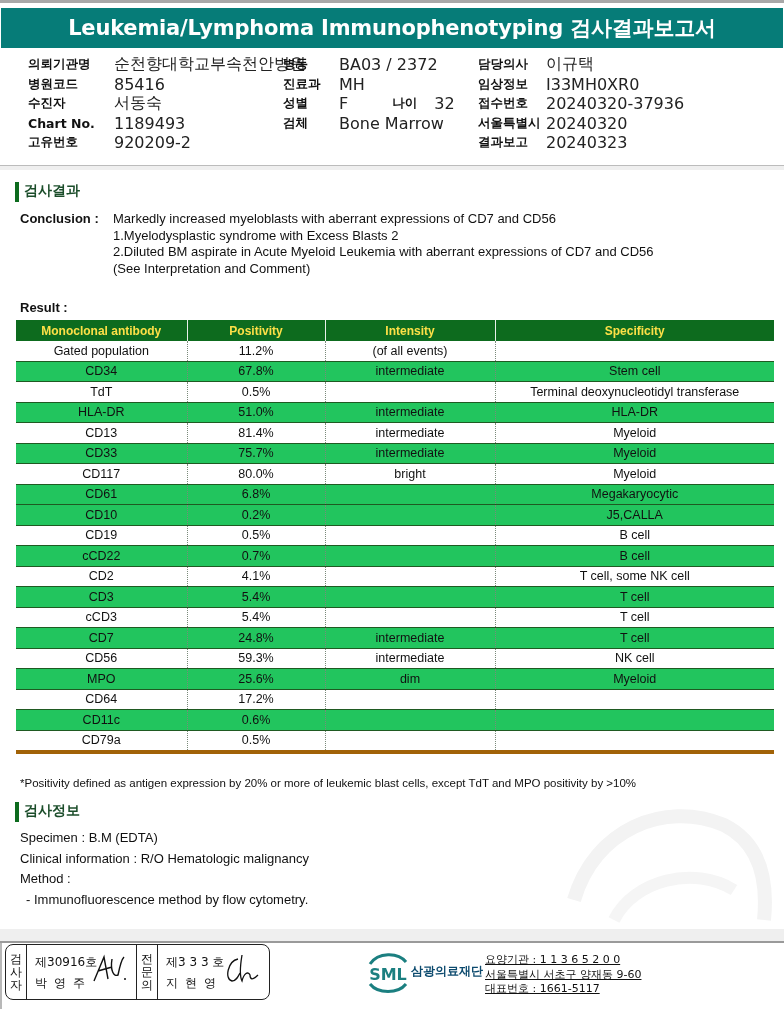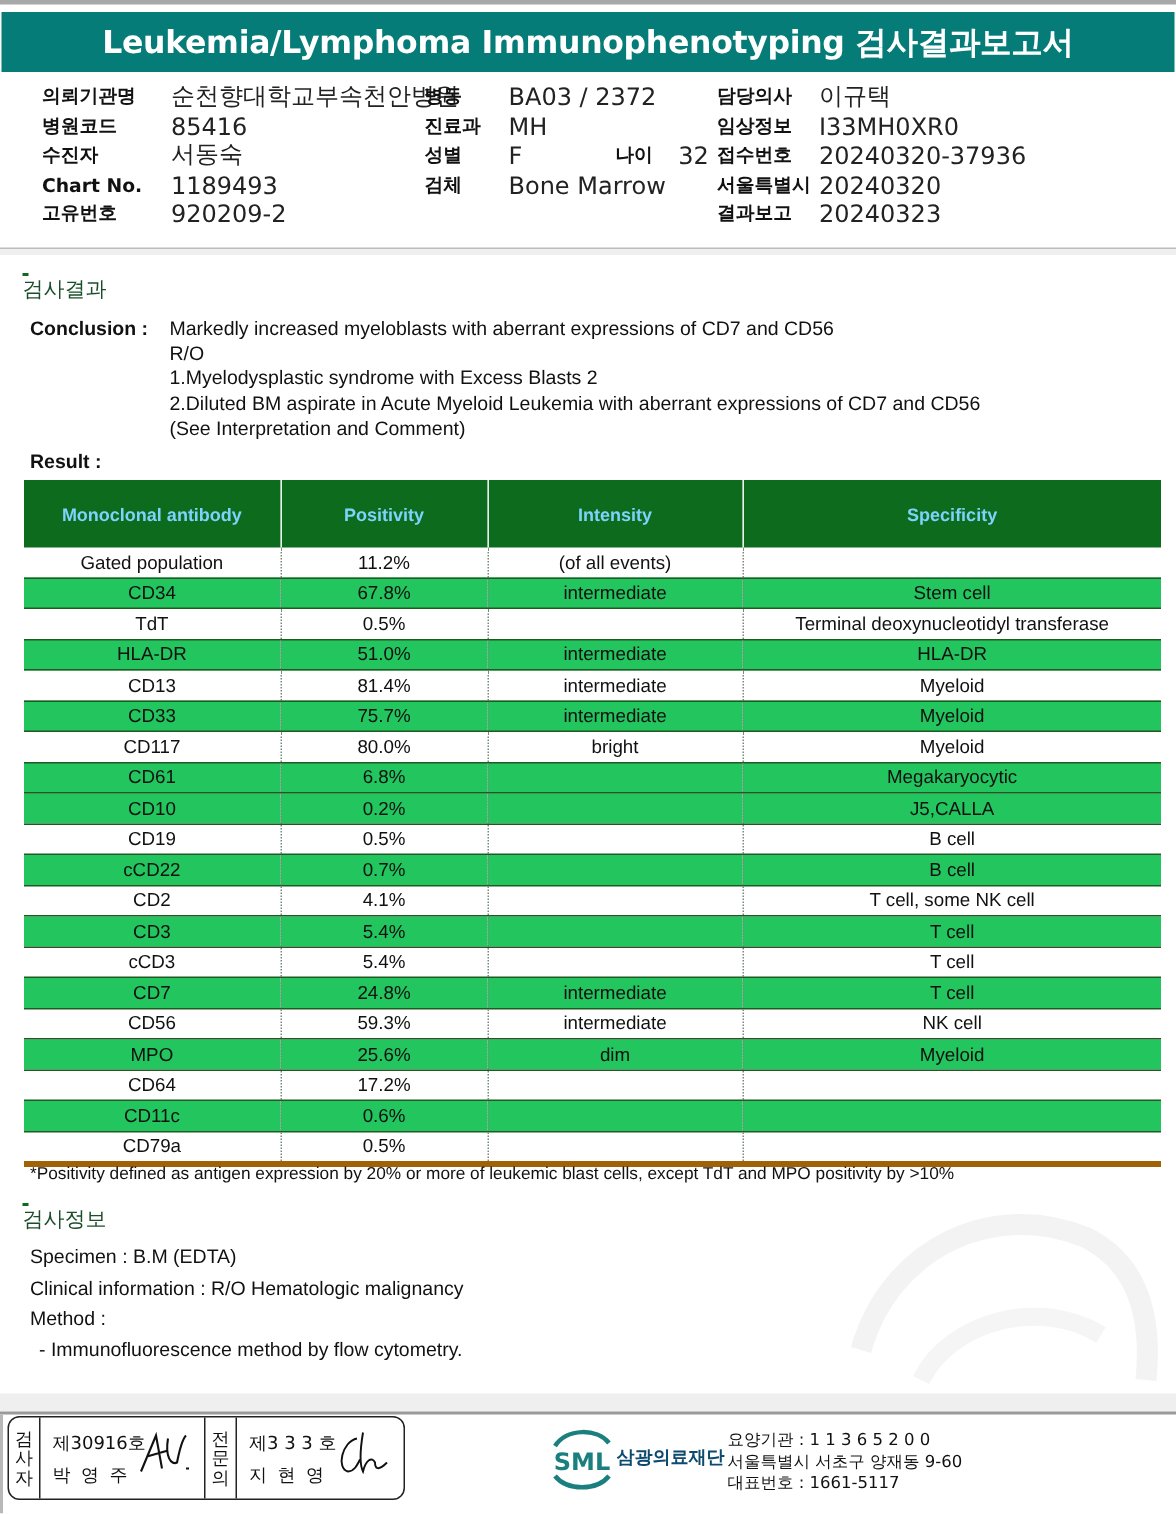--- a/index.html
+++ b/index.html
@@ -20,46 +20,46 @@
   .info { position: absolute; top: 55px; font-size: 12px; }
   .info .row { height: 19.5px; display: flex; align-items: center; white-space: nowrap; }
   .info .lbl { font-family: "DejaVu Sans", sans-serif; font-weight: bold; font-size: 12.5px; }
   .info .val { font-family: "DejaVu Sans", sans-serif; font-size: 16px; color: #222; }
   #info-col1 { left: 28px; }
   #info-col1 .lbl { width: 86px; }
   #info-col2 { left: 283px; }
   #info-col2 .lbl { width: 56px; }
   #info-col3 { left: 478px; }
   #info-col3 .lbl { width: 68px; }
-  .age-lbl { margin-left: 62px; width: 42px; font-family: "DejaVu Sans", sans-serif; font-weight: bold; font-size: 12.5px; }
+  .age-lbl { margin-left: 44px; width: 42px; font-family: "DejaVu Sans", sans-serif; font-weight: bold; font-size: 12.5px; }
 
   .divider { position: absolute; left: 0; top: 165px; width: 784px; height: 1px; background: #bcbcbc; }
   .grayband { position: absolute; left: 0; top: 166px; width: 784px; height: 4px; background: #efefef; }
 
   .sec-title {
     position: absolute; left: 15px; height: 20px; display: flex; 
-    font-family: "DejaVu Sans", sans-serif; font-weight: normal; font-size: 14px; color: #1b4d2a; flex-direction: column;
+    font-family: "DejaVu Sans", sans-serif; font-weight: bold; font-size: 14px; color: #1b4d2a;
   }
   .sec-title .bar { width: 4px; height: 20px; background: #0d6b1e; margin-right: 5px; }
   #sec-results { top: 182px; }
   #sec-info { top: 802px; }
 
   .concl { position: absolute; left: 20px; top: 211px; font-size: 13px; }
   .concl-lbl { position: absolute; left: 0; top: 0; font-weight: bold; width: 90px; }
   .concl-lines { position: absolute; left: 93px; top: 0; width: 650px; }
   .concl-lines div { height: 16.7px; line-height: 16.7px; white-space: nowrap; }
   .result-lbl { position: absolute; left: 20px; top: 300px; font-size: 13px; font-weight: bold; }
 
   table.res {
     position: absolute; left: 16px; top: 320px; width: 758px;
     border-collapse: collapse; font-size: 12.5px;
   }
   table.res th {
-    background: #0d6b1e; color: #7dd3fc; height: 21px; font-size: 12px; font-weight: bold;
-    border-right: 1px solid #e8f0ea; padding: 12px;
+    background: #0d6b1e; color: #fde047; height: 21px; font-size: 12px; font-weight: bold;
+    border-right: 1px solid #e8f0ea; padding: 0;
   }
   table.res th:last-child { border-right: none; }
   table.res td {
     height: 19.5px; padding: 0; text-align: center; white-space: nowrap;
     border-bottom: 1.5px solid #1f5a22;
     border-right: 1px dotted #7a8a7a;
   }
   table.res td:last-child { border-right: none; }
   table.res tr.alt td { background: #22c55e; }
   table.res tr:last-child td { border-bottom: 4px solid #a16207; }
@@ -83,21 +83,21 @@
   }
   .stamp .vert { width: 20px; border-right: 1px solid #222; display: flex; flex-direction: column; align-items: center; justify-content: center; line-height: 13px; font-size: 12px; }
   .stamp .cell { width: 110px; border-right: 1px solid #222; position: relative; padding-left: 8px; box-sizing: border-box; }
   .stamp .cell:last-child { border-right: none; width: 110px; }
   .stamp .num { position: absolute; left: 8px; top: 9px; font-size: 12px; }
   .stamp .name { position: absolute; left: 8px; top: 30px; font-size: 12px; letter-spacing: 7px; }
   .stamp .sig { position: absolute; right: 6px; top: 6px; width: 40px; height: 36px; }
 
   .sml-logo { position: absolute; left: 364px; top: 950px; width: 48px; height: 46px; }
   .sml-name { position: absolute; left: 411px; top: 963px; font-family: "DejaVu Sans", sans-serif; font-weight: bold; font-size: 12px; color: #0c4a6e; white-space: nowrap; }
-  .sml-lines { position: absolute; left: 485px; top: 953px; font-family: "DejaVu Sans", sans-serif; font-size: 11px; color: #111; }
+  .sml-lines { position: absolute; left: 485px; top: 953px; font-family: "DejaVu Sans", sans-serif; font-size: 11px; color: #111; text-decoration: underline; }
   .sml-lines div { height: 14.5px; line-height: 14.5px; white-space: nowrap; }
 </style>
 </head>
 <body>
 
 <div class="topline"></div>
 <div class="banner">
   <span>Leukemia/Lymphoma Immunophenotyping 검사결과보고서</span>
 </div>
 
@@ -173,21 +173,20 @@
 
 <div class="sec-title" id="sec-results">
   <span class="bar"></span>
   <span>검사결과</span>
 </div>
 
 <div class="concl">
   <div class="concl-lbl">Conclusion :</div>
   <div class="concl-lines">
     <div>Markedly increased myeloblasts with aberrant expressions of CD7 and CD56</div>
-    <div>R/O</div>
     <div>1.Myelodysplastic syndrome with Excess Blasts 2</div>
     <div>2.Diluted BM aspirate in Acute Myeloid Leukemia with aberrant expressions of CD7 and CD56</div>
     <div>(See Interpretation and Comment)</div>
   </div>
 </div>
 
 <div class="result-lbl">Result :</div>
 
 <table class="res">
   <colgroup>

